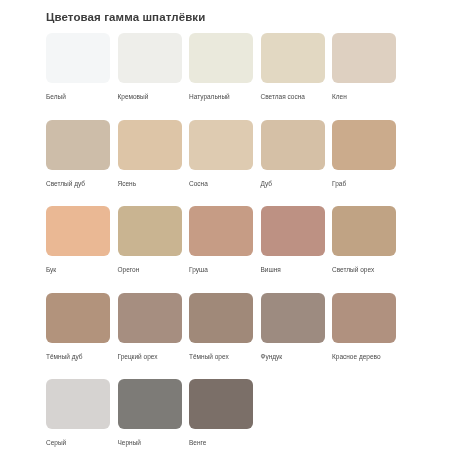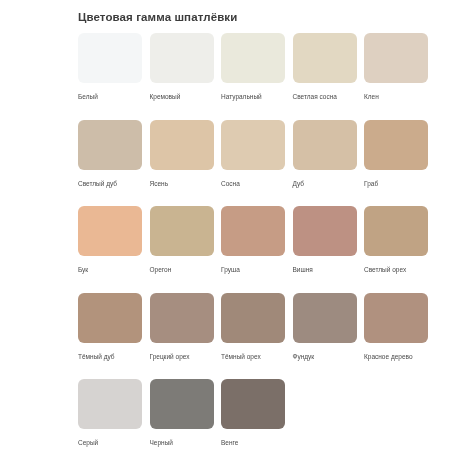--- a/index.html
+++ b/index.html
@@ -12,21 +12,20 @@
     background: #ffffff;
     font-family: "Liberation Sans", "DejaVu Sans", sans-serif;
     overflow: hidden;
   }
   #palette-page {
     position: relative;
     width: 394px;
     height: 450px;
     background: #ffffff;
     box-sizing: border-box;
-    margin-left: 32px;
   }
   #palette-title {
     position: absolute;
     left: 46px;
     top: 11px;
     font-size: 11.5px;
     font-weight: bold;
     color: #3c3c3c;
     letter-spacing: 0.1px;
     white-space: nowrap;

